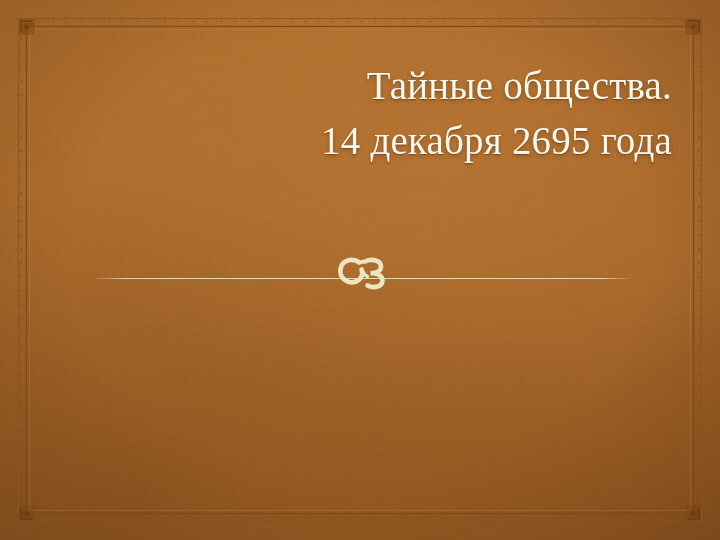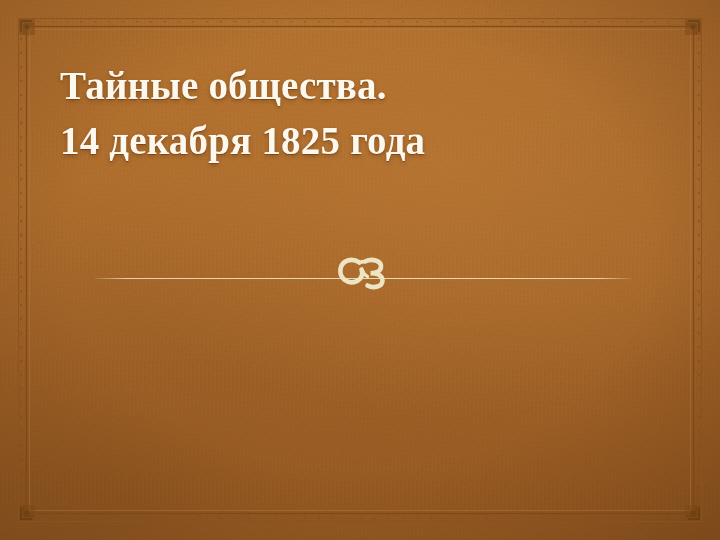--- a/index.html
+++ b/index.html
@@ -56,25 +56,24 @@
     top: 18px;
     right: 18px;
     bottom: 18px;
     pointer-events: none;
   }
   .frame-svg { display: block; width: 100%; height: 100%; }
 
   
   .title-block {
     position: absolute;
-    left: 60px;
+    left: 72px;
     top: 58px;
     width: 600px;
-    text-align: left;
-    font-weight: bold;
+    text-align: right;
   }
   .title-line {
     color: #fdf8ee;
     font-size: 39px;
     line-height: 55px;
     letter-spacing: 0.2px;
     text-shadow:
       0 1px 0 rgba(90,44,10,0.45),
       0 2px 4px rgba(70,34,6,0.35);
     white-space: nowrap;
@@ -176,21 +175,21 @@
           <path d="M3 14 L3 3 L14 3" fill="none" stroke="#5e360f" stroke-width="1.4" opacity="0.8"></path>
           <path d="M6 16 L6 6 L16 6" fill="none" stroke="#5e360f" stroke-width="1" opacity="0.6"></path>
           <circle cx="9" cy="9" r="2.4" fill="#5e360f" opacity="0.55"></circle>
         </g>
       </g>
     </svg>
   </div>
 
   <div class="title-block">
     <div class="title-line">Тайные общества.</div>
-    <div class="title-line">14 декабря 1825 года</div>
+    <div class="title-line">14 декабря 2695 года</div>
   </div>
 
   <div class="divider">
     <div class="divider-rule"></div>
     <div class="divider-ornament">
       <svg viewBox="0 0 62 46">
         <g fill="none" stroke="#ede4c4" stroke-width="4.6" stroke-linecap="round">
 
           <path d="M27.5 12.5 C20 7.5, 10 10, 8.5 19 C7 28.5, 16 34.5, 24 31.5 C29.5 29.4, 31.5 24, 29.5 19.5"></path>
 

